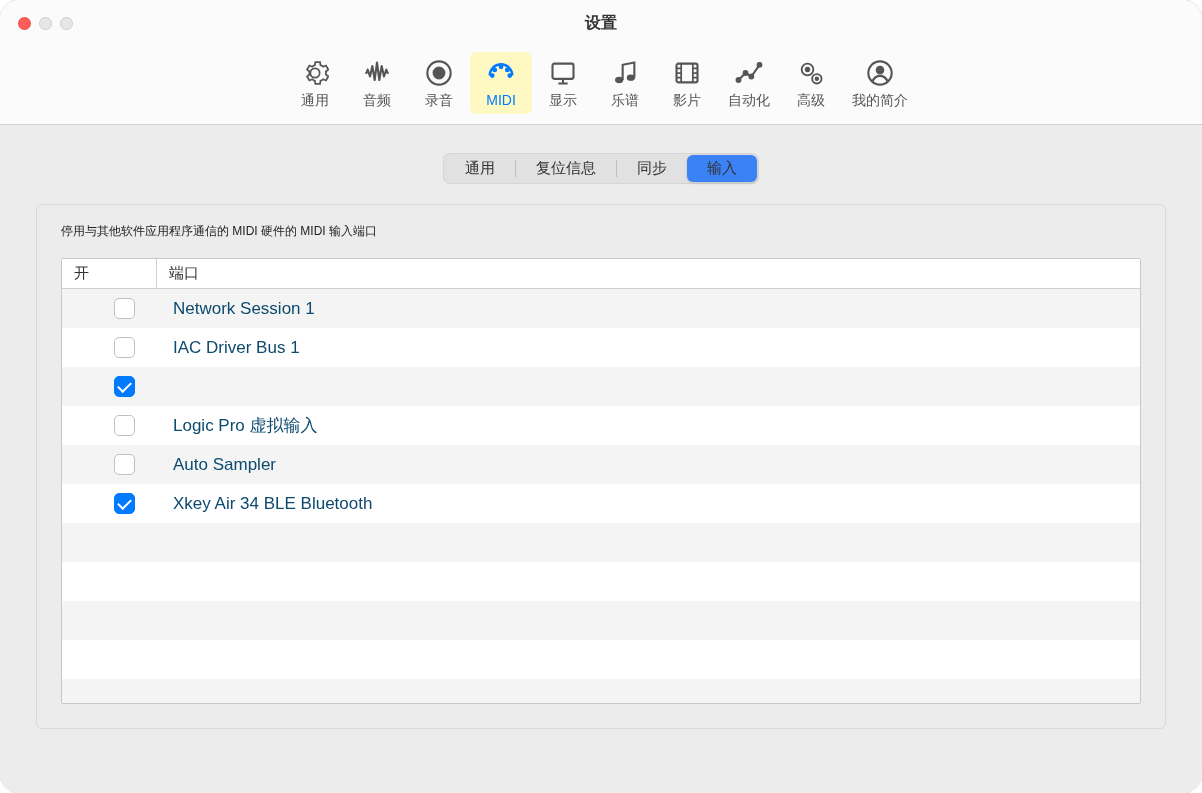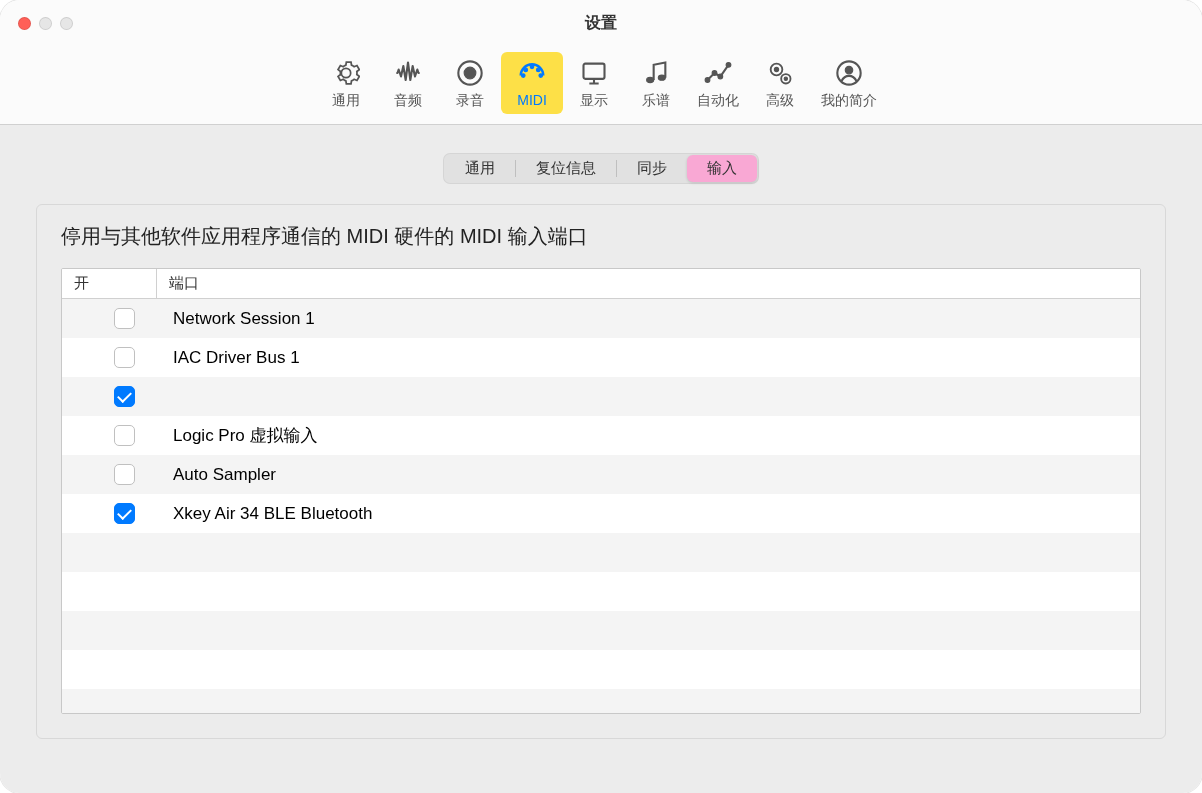--- a/index.html
+++ b/index.html
@@ -72,21 +72,21 @@
       display: flex;
       flex-direction: column;
       align-items: center;
       padding: 4px 10px;
       cursor: pointer;
       border-radius: 6px;
       min-width: 62px;
     }
     
     .toolbar-item.active {
-      background: #fde047;
+      background: #fef9c3;
     }
     
     .toolbar-item.active .toolbar-icon svg {
       fill: #007aff;
       stroke: #007aff;
     }
     
     .toolbar-item.active .toolbar-label {
       color: #007aff;
     }
@@ -133,40 +133,40 @@
     .seg-item {
       padding: 4px 20px;
       font-size: 15px;
       color: #333;
       cursor: pointer;
       border-radius: 6px;
       position: relative;
     }
     
     .seg-item.active {
-      background: #f9a8d4;
+      background: #3b82f6;
       box-shadow: 0 1px 3px rgba(0,0,0,0.15);
     }
     
     .seg-divider {
       width: 1px;
       background: rgba(0,0,0,0.15);
       margin: 5px 0;
     }
     
     .panel {
       margin: 0 36px;
       background: #ececec;
       padding: 18px 24px 24px 24px;
       border: 1px solid #d8d8d8;
       border-radius: 6px;
     }
     
     .panel-description {
-      font-size: 20px;
+      font-size: 12px;
       color: #222;
       margin-bottom: 18px;
     }
     
     .table-container {
       background: #fff;
       border: 1px solid #c8c8c8;
       border-radius: 2px;
       overflow: hidden;
     }
@@ -240,21 +240,21 @@
       height: 6px;
       border-left: 2.5px solid #fff;
       border-bottom: 2.5px solid #fff;
       transform: rotate(-45deg) translate(1px, -1px);
     }
     
     .cell-port {
       flex: 1;
       padding-left: 16px;
       font-size: 17px;
-      color: #000000;
+      color: #0c4a6e;
     }
   </style>
 </head>
 <body>
 
 <div class="window">
 
   <div class="titlebar">
     <div class="traffic-lights">
       <div class="traffic-light close"></div>
@@ -322,20 +322,29 @@
       <span class="toolbar-icon">
         <svg width="28" height="28" viewBox="0 0 24 24">
             <ellipse cx="7" cy="18" rx="3" ry="2.2"></ellipse>
             <ellipse cx="17" cy="16" rx="3" ry="2.2"></ellipse>
             <path d="M10 18V5l10-2v13" fill="none" stroke-width="1.8"></path>
           </svg>
       </span>
       <span class="toolbar-label">乐谱</span>
     </div>
 
+    <div class="toolbar-item">
+      <span class="toolbar-icon">
+        <svg width="28" height="28" viewBox="0 0 24 24">
+            <rect x="3" y="4" width="18" height="16" rx="1.5" fill="none" stroke-width="1.8"></rect>
+            <path d="M7 4v16M17 4v16M3 8h4M3 12h4M3 16h4M17 8h4M17 12h4M17 16h4" stroke-width="1.5"></path>
+          </svg>
+      </span>
+      <span class="toolbar-label">影片</span>
+    </div>
 
     <div class="toolbar-item">
       <span class="toolbar-icon">
         <svg width="28" height="28" viewBox="0 0 24 24">
             <path d="M3 18l6-6 5 3 7-10" fill="none" stroke-width="1.8"></path>
             <circle cx="3" cy="18" r="2"></circle>
             <circle cx="9" cy="12" r="2"></circle>
             <circle cx="14" cy="15" r="2"></circle>
             <circle cx="21" cy="5" r="2"></circle>
           </svg>

